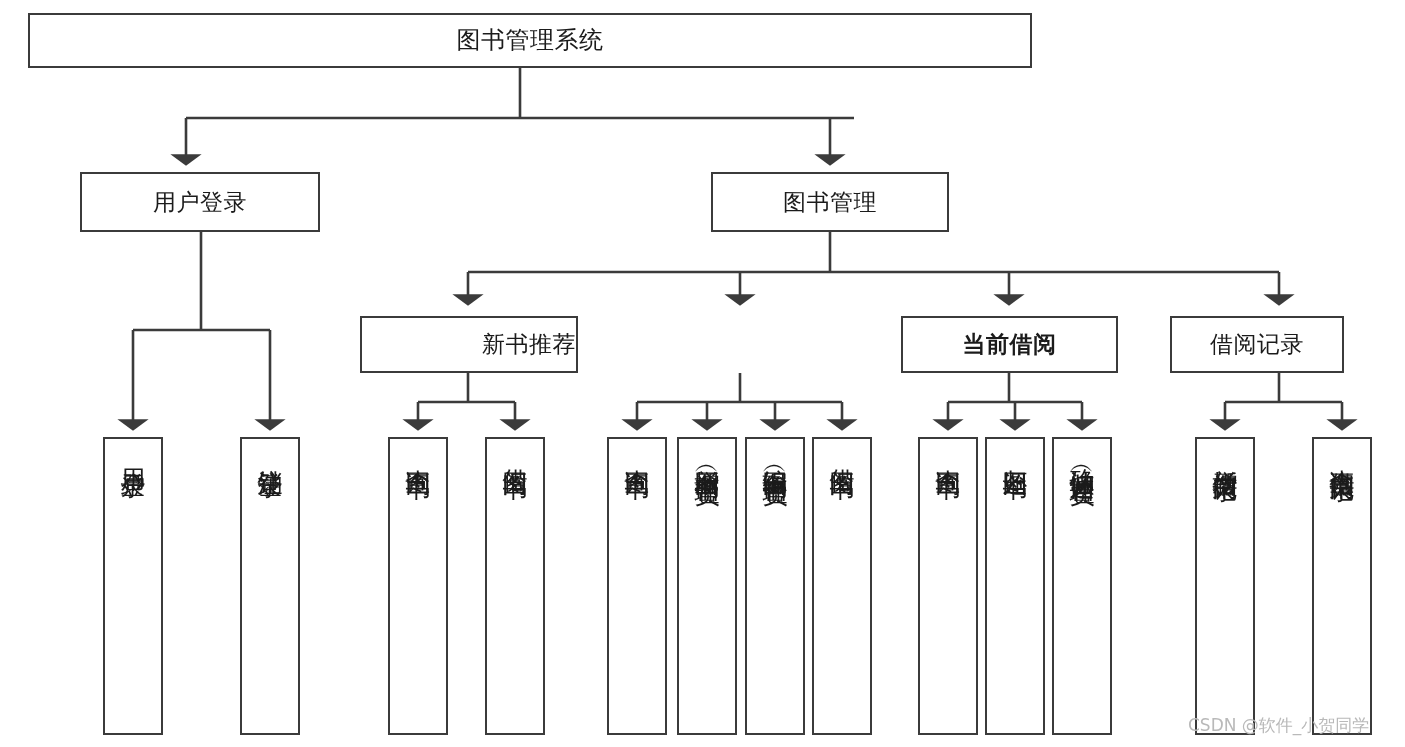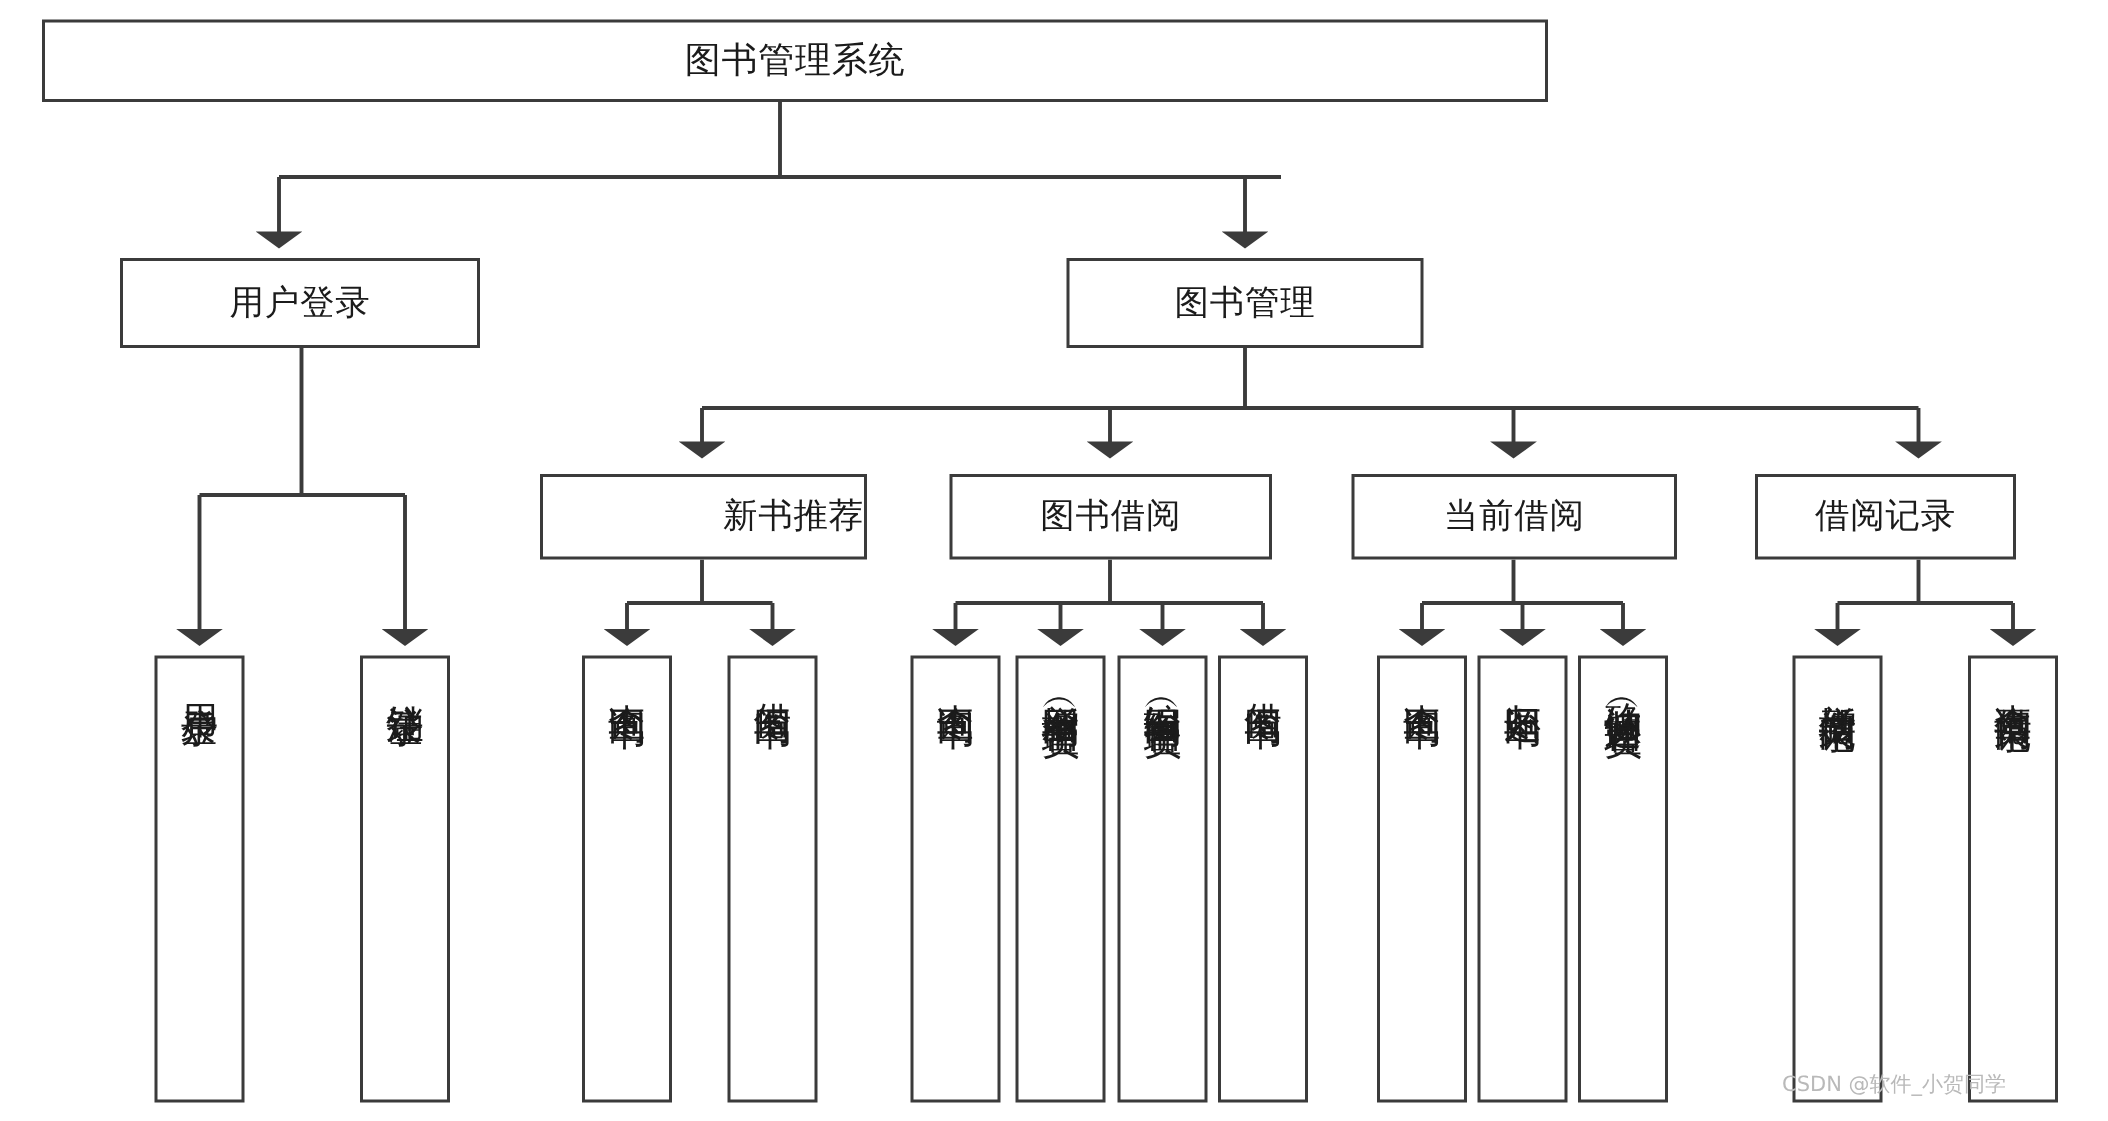--- a/index.html
+++ b/index.html
@@ -59,21 +59,21 @@
     text-orientation: upright;
     font-size: 25px;
     line-height: 1.0;
     letter-spacing: 2px;
     white-space: nowrap;
   }
   #watermark {
     position: absolute;
     left: 1188px;
     top: 714px;
-    font-size: 14px;
+    font-size: 17px;
     color: #b9b9b9;
     font-family: "DejaVu Sans", "Liberation Sans", sans-serif;
     white-space: nowrap;
     z-index: 5;
     pointer-events: none;
   }
 </style>
 </head>
 <body>
 
@@ -136,24 +136,21 @@
   <div class="node horiz" style="left:80px; top:172px; width:240px; height:60px;">
     <span class="node-label">用户登录</span>
   </div>
   <div class="node horiz" style="left:711px; top:172px; width:238px; height:60px;">
     <span class="node-label">图书管理</span>
   </div>
 
   <div class="node horiz" style="left:360px; top:316px; width:218px; height:57px;justify-content:flex-end;">
     <span class="node-label">新书推荐</span>
   </div>
-  <div class="node horiz" style="left:633px; top:316px; width:215px; height:57px;">
-    <span class="node-label">图书借阅</span>
-  </div>
-  <div class="node horiz" style="left:901px; top:316px; width:217px; height:57px;">
+  <div class="node horiz" style="left:901px; top:316px; width:217px; height:57px;font-weight:bold;">
     <span class="node-label">当前借阅</span>
   </div>
   <div class="node horiz" style="left:1170px; top:316px; width:174px; height:57px;">
     <span class="node-label">借阅记录</span>
   </div>
 
   <div class="node vert" style="left:103px; top:437px; width:60px; height:298px;">
     <span class="node-label">用户登录</span>
   </div>
   <div class="node vert" style="left:240px; top:437px; width:60px; height:298px;">

